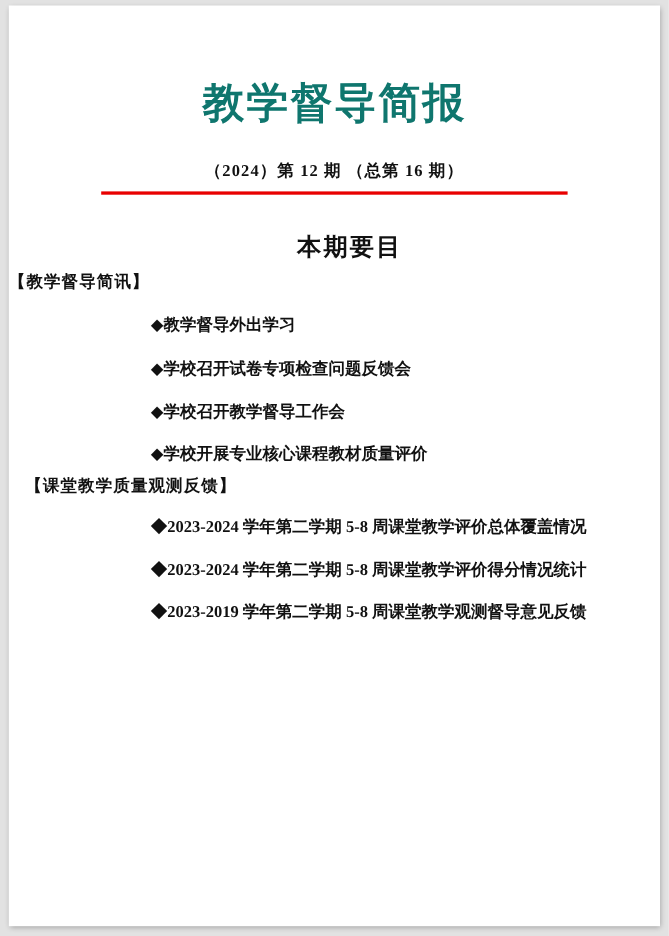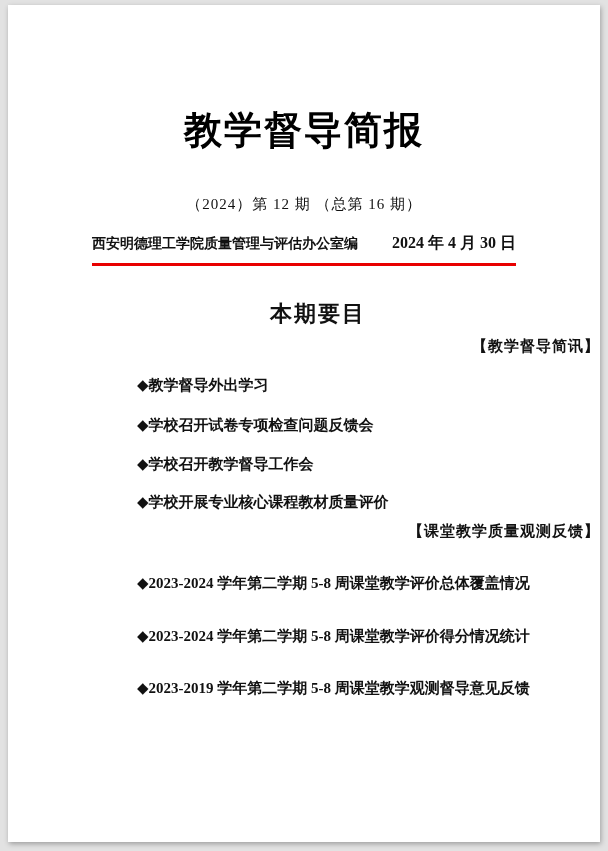--- a/index.html
+++ b/index.html
@@ -23,33 +23,33 @@
     position: absolute;
     left: 8px;
     top: 5px;
     width: 592px;
     height: 837px;
     background: #ffffff;
     box-shadow: 1px 2px 5px rgba(0,0,0,0.30);
   }
   .title {
     margin: 0;
-    padding-top: 106px;
+    padding-top: 70px;
     text-align: center;
-    color: #000000;
+    color: #0f766e;
     font-size: 38px;
     font-weight: bold;
     letter-spacing: 2px;
     line-height: 1;
   }
   .issue {
-    margin-top: 48px;
+    margin-top: 36px;
     text-align: center;
     font-size: 15px;
-    font-weight: normal;
+    font-weight: bold;
     letter-spacing: 1px;
     line-height: 1;
   }
   .masthead {
     display: flex;
     justify-content: space-between;
     align-items: baseline;
     margin: 22px 84px 0 84px;
     line-height: 18px;
   }
@@ -70,55 +70,53 @@
     margin: 36px 0 0 0;
     text-align: center;
     font-size: 22px;
     font-weight: bold;
     letter-spacing: 2px;
     line-height: 1.1;
     padding-left: 28px;
   }
   .sec-heading {
     margin: 12px 0 0 0;
-    text-align: right;
+    text-align: left;
     font-size: 15px;
     font-weight: bold;
     letter-spacing: 1px;
     line-height: 1.1;
   }
   .sec-heading.sec2 {
+    padding-left: 15px;
   }
   .item {
     margin: 22px 20px 0 129px;
     font-size: 15px;
     font-weight: bold;
     line-height: 1.1;
   }
   .item.first {
     margin-top: 24px;
   }
   .item.tight {
-    margin-top: 36px;
+    margin-top: 22px;
+    font-family: Liberation Serif, serif;
   }
 </style>
 </head>
 <body>
 
 <div class="canvas">
   <div class="page">
 
     <h1 class="title">教学督导简报</h1>
 
     <div class="issue">（2024）第 12 期 （总第 16 期）</div>
 
-    <div class="masthead">
-      <span class="publisher">西安明德理工学院质量管理与评估办公室编</span>
-      <span class="date">2024 年 4 月 30 日</span>
-    </div>
 
     <div class="rule"></div>
 
     <h2 class="toc-title">本期要目</h2>
 
     <h3 class="sec-heading">【教学督导简讯】</h3>
 
     <div class="item">◆教学督导外出学习</div>
     <div class="item first">◆学校召开试卷专项检查问题反馈会</div>
     <div class="item">◆学校召开教学督导工作会</div>

